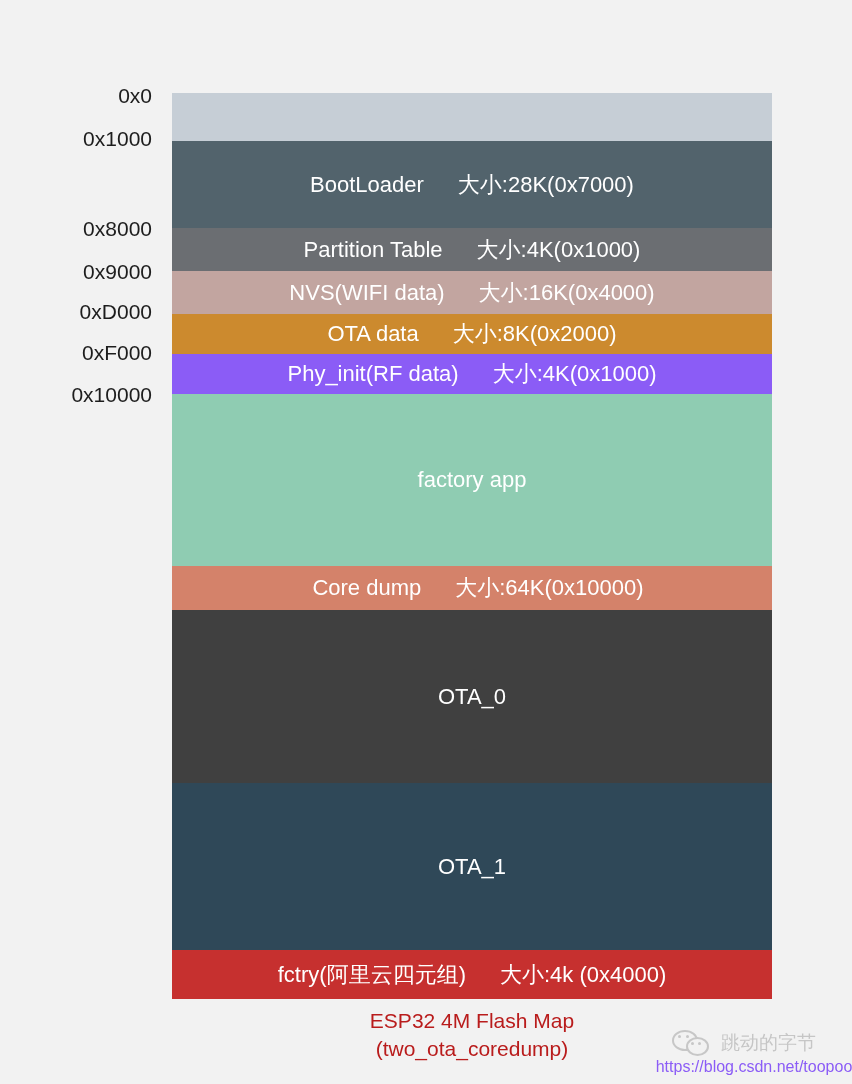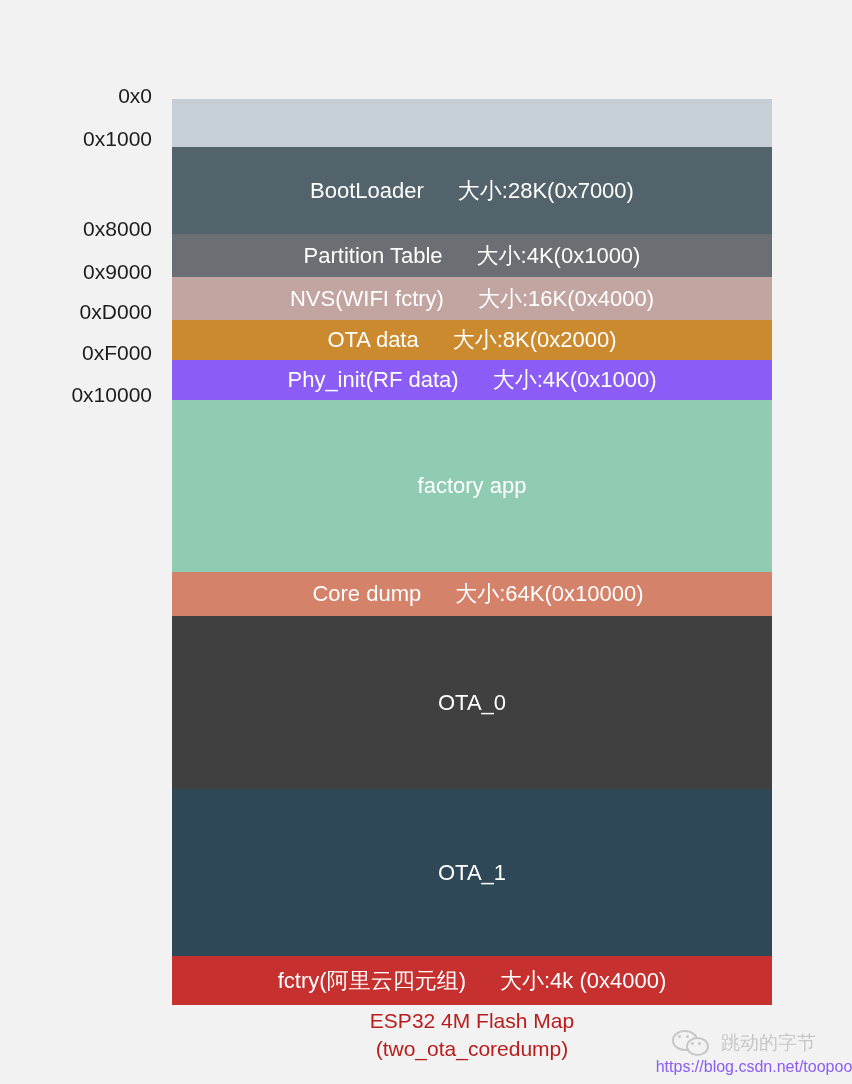--- a/index.html
+++ b/index.html
@@ -31,21 +31,21 @@
     color: #1d1d1d;
     font-size: 21px;
     line-height: 1;
     transform: translateY(-50%);
   }
 
   
   #flash-map {
     position: absolute;
     left: 172px;
-    top: 99px;
+    top: 93px;
     width: 600px;
     height: 648px;
   }
   .band {
     position: absolute;
     left: 0;
     width: 100%;
     box-sizing: border-box;
     display: flex;
     align-items: center;
@@ -169,21 +169,21 @@
       </div>
     </div>
     <div class="band" style="top: 135px; height: 43px; background: rgb(107, 110, 114);">
       <div class="band-inner">
         <span class="band-name">Partition Table</span>
         <span class="band-size">大小:4K(0x1000)</span>
       </div>
     </div>
     <div class="band" style="top: 178px; height: 43px; background: rgb(194, 165, 160);">
       <div class="band-inner">
-        <span class="band-name">NVS(WIFI fctry)</span>
+        <span class="band-name">NVS(WIFI data)</span>
         <span class="band-size">大小:16K(0x4000)</span>
       </div>
     </div>
     <div class="band" style="top: 221px; height: 40px; background: rgb(204, 138, 46);">
       <div class="band-inner">
         <span class="band-name">OTA data</span>
         <span class="band-size">大小:8K(0x2000)</span>
       </div>
     </div>
     <div class="band" style="top: 261px; height: 40px; background: #8b5cf6;">

